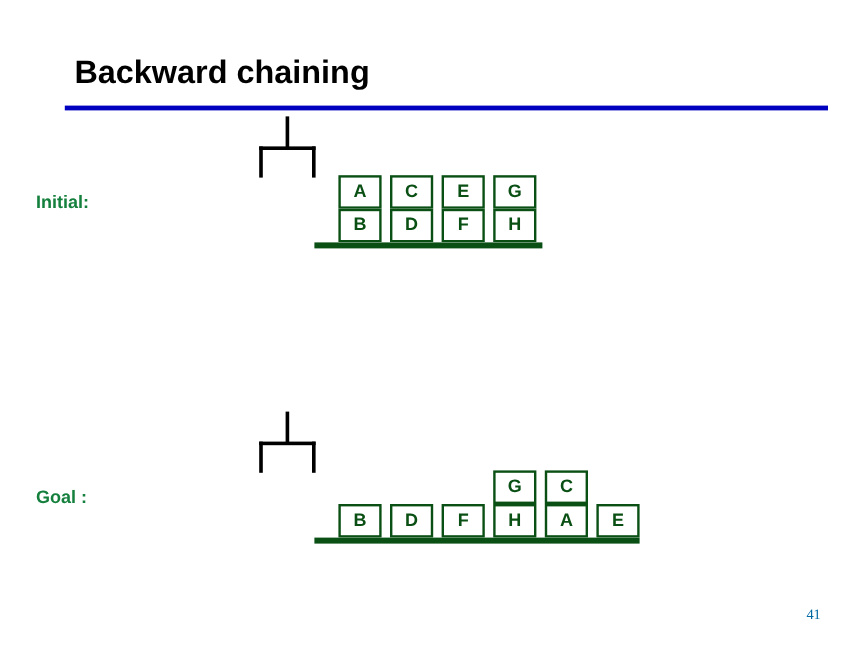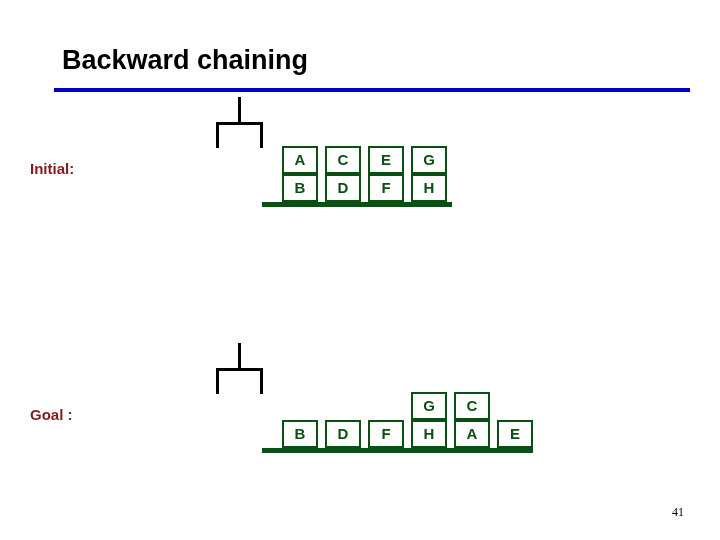--- a/index.html
+++ b/index.html
@@ -41,21 +41,21 @@
     width: 636px;
     height: 4px;
     background: #0000C0;
   }
 
   
   .row-label {
     position: absolute;
     font-size: 15px;
     font-weight: bold;
-    color: #7f1d1d;
+    color: #15803d;
     white-space: nowrap;
   }
   #label-initial { left: 30px; top: 160px; }
   #label-goal    { left: 30px; top: 406px; }
 
   
   .gripper {
     position: absolute;
     width: 52px;
     height: 52px;
@@ -125,21 +125,21 @@
     line-height: 24px;
     letter-spacing: 0px;
   }
 
   
   #page-number {
     position: absolute;
     left: 672px;
     top: 505px;
     font-size: 12px;
-    color: #000000;
+    color: #0369a1;
     font-family: "Liberation Serif", serif;
   }
 </style>
 </head>
 <body>
 
 <div id="slide">
 
   <div id="slide-title">Backward chaining</div>
 

